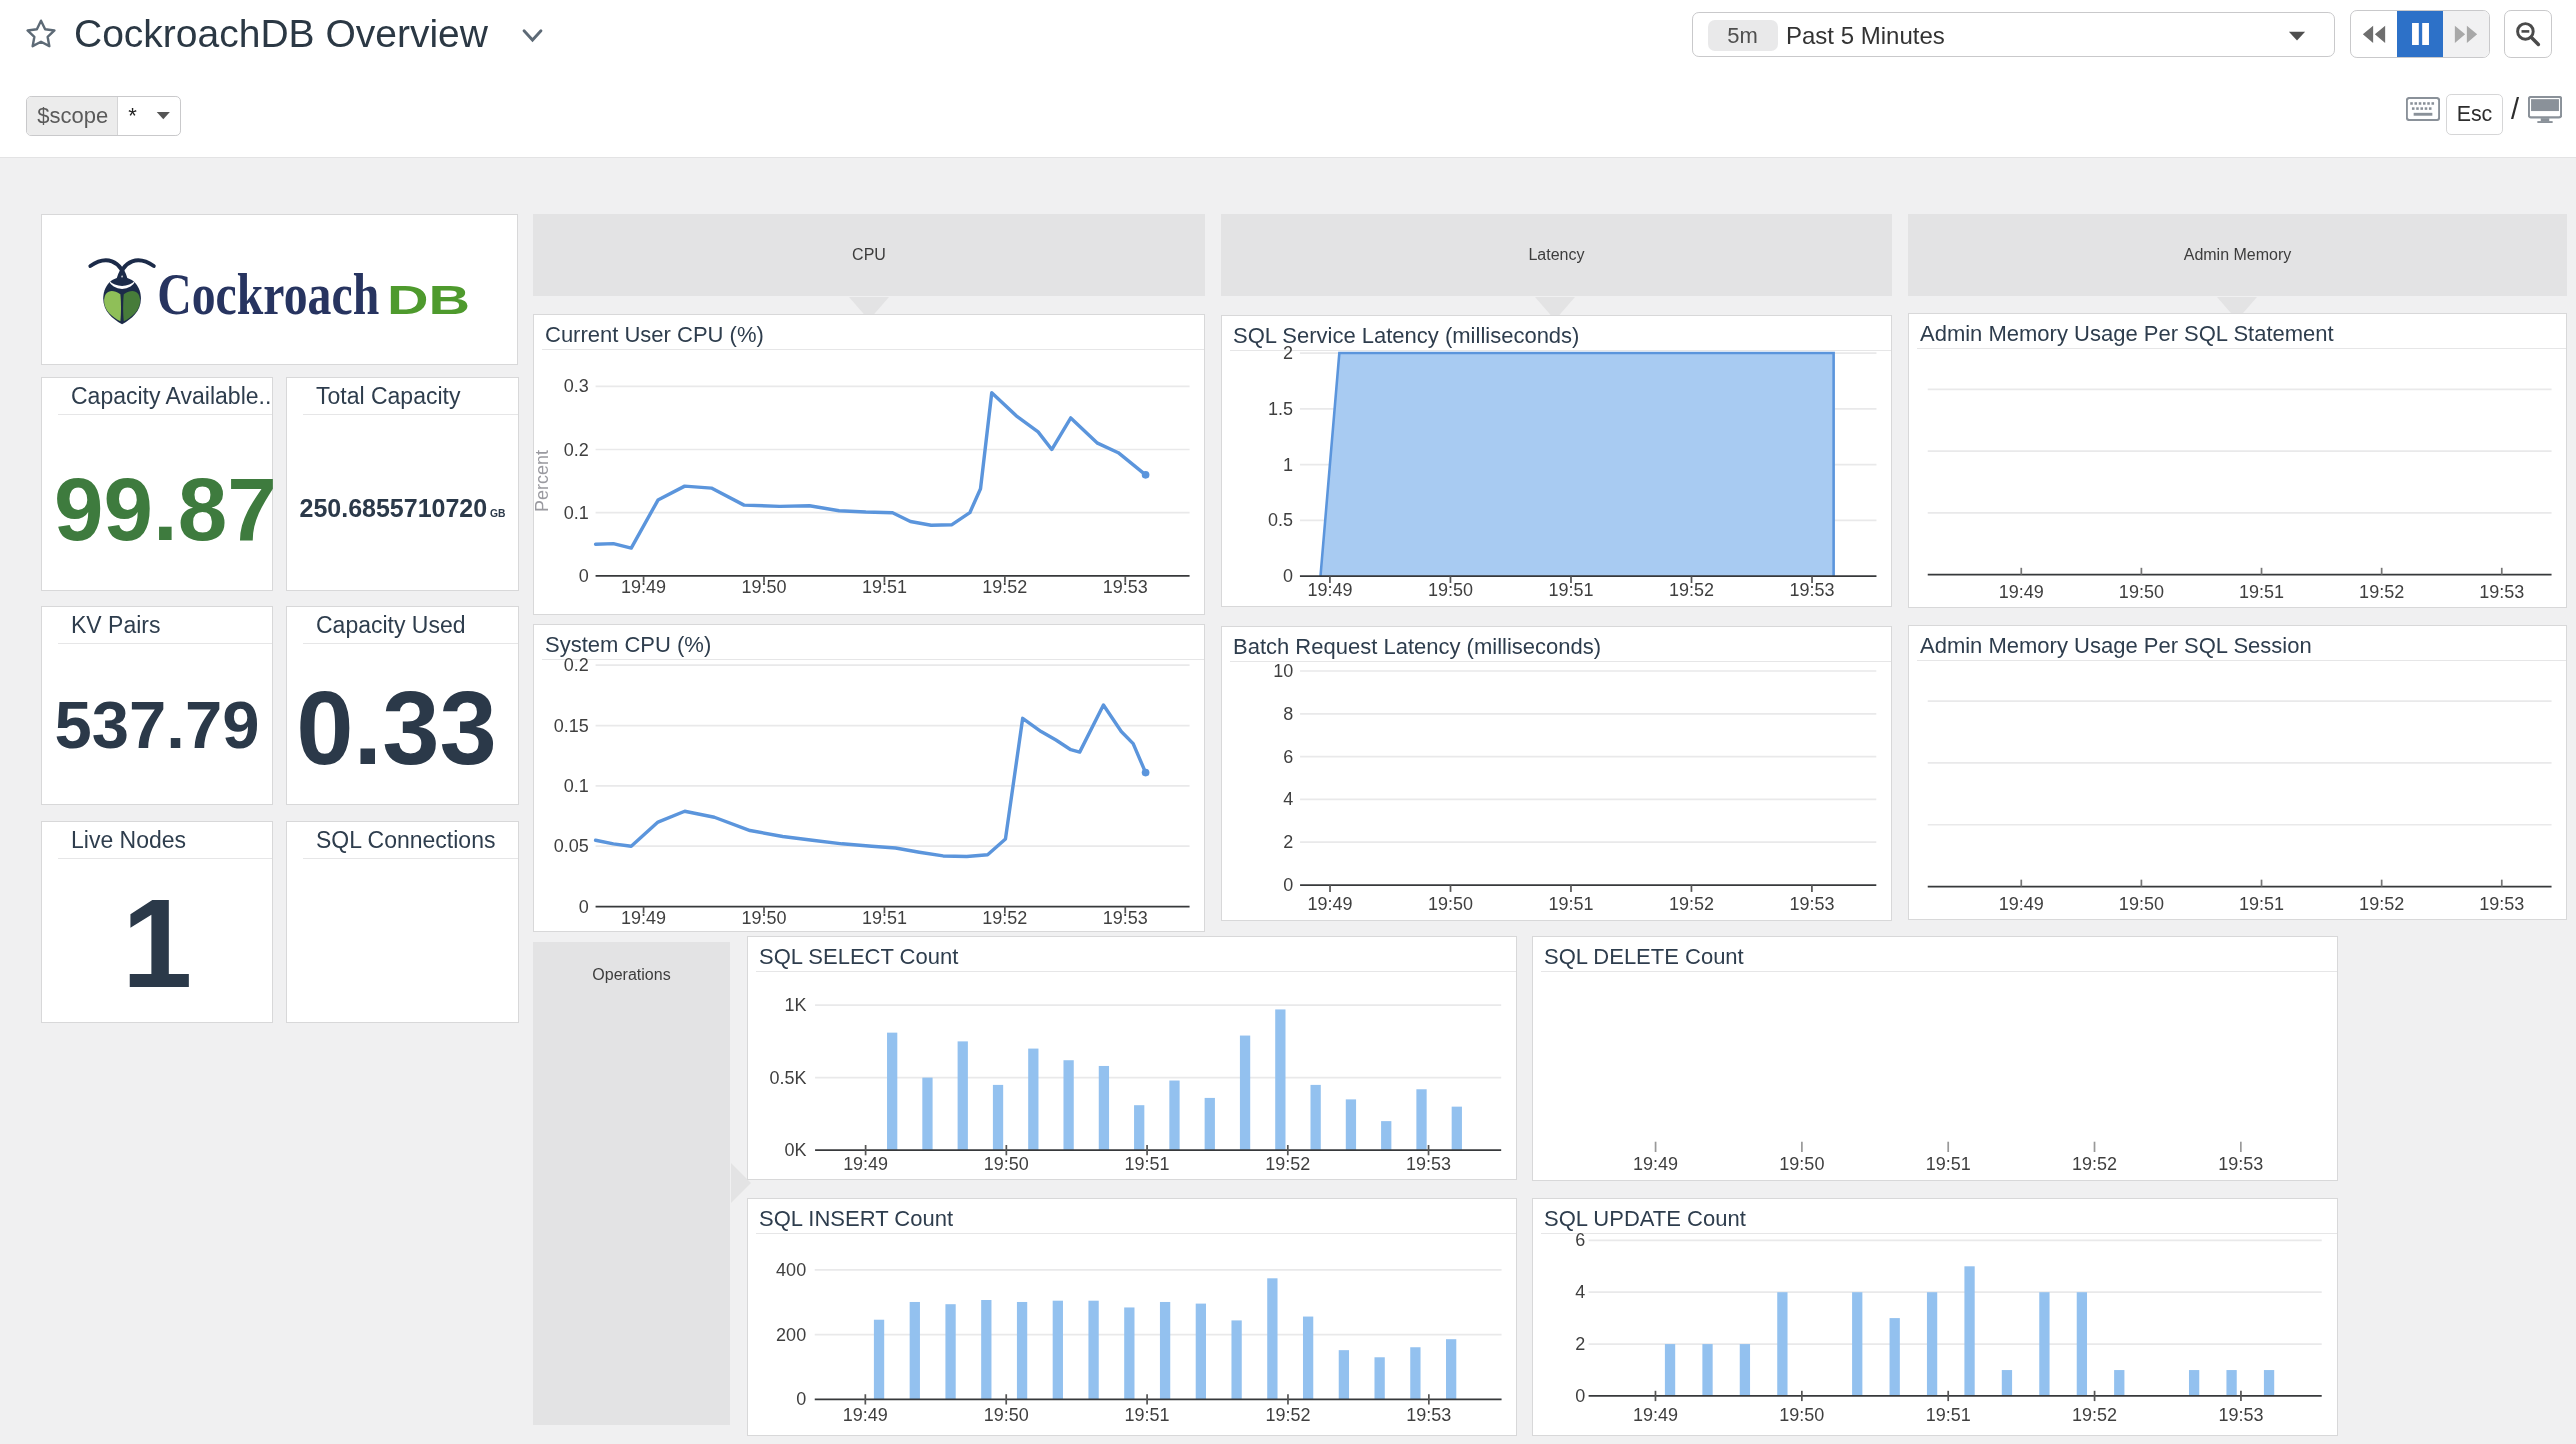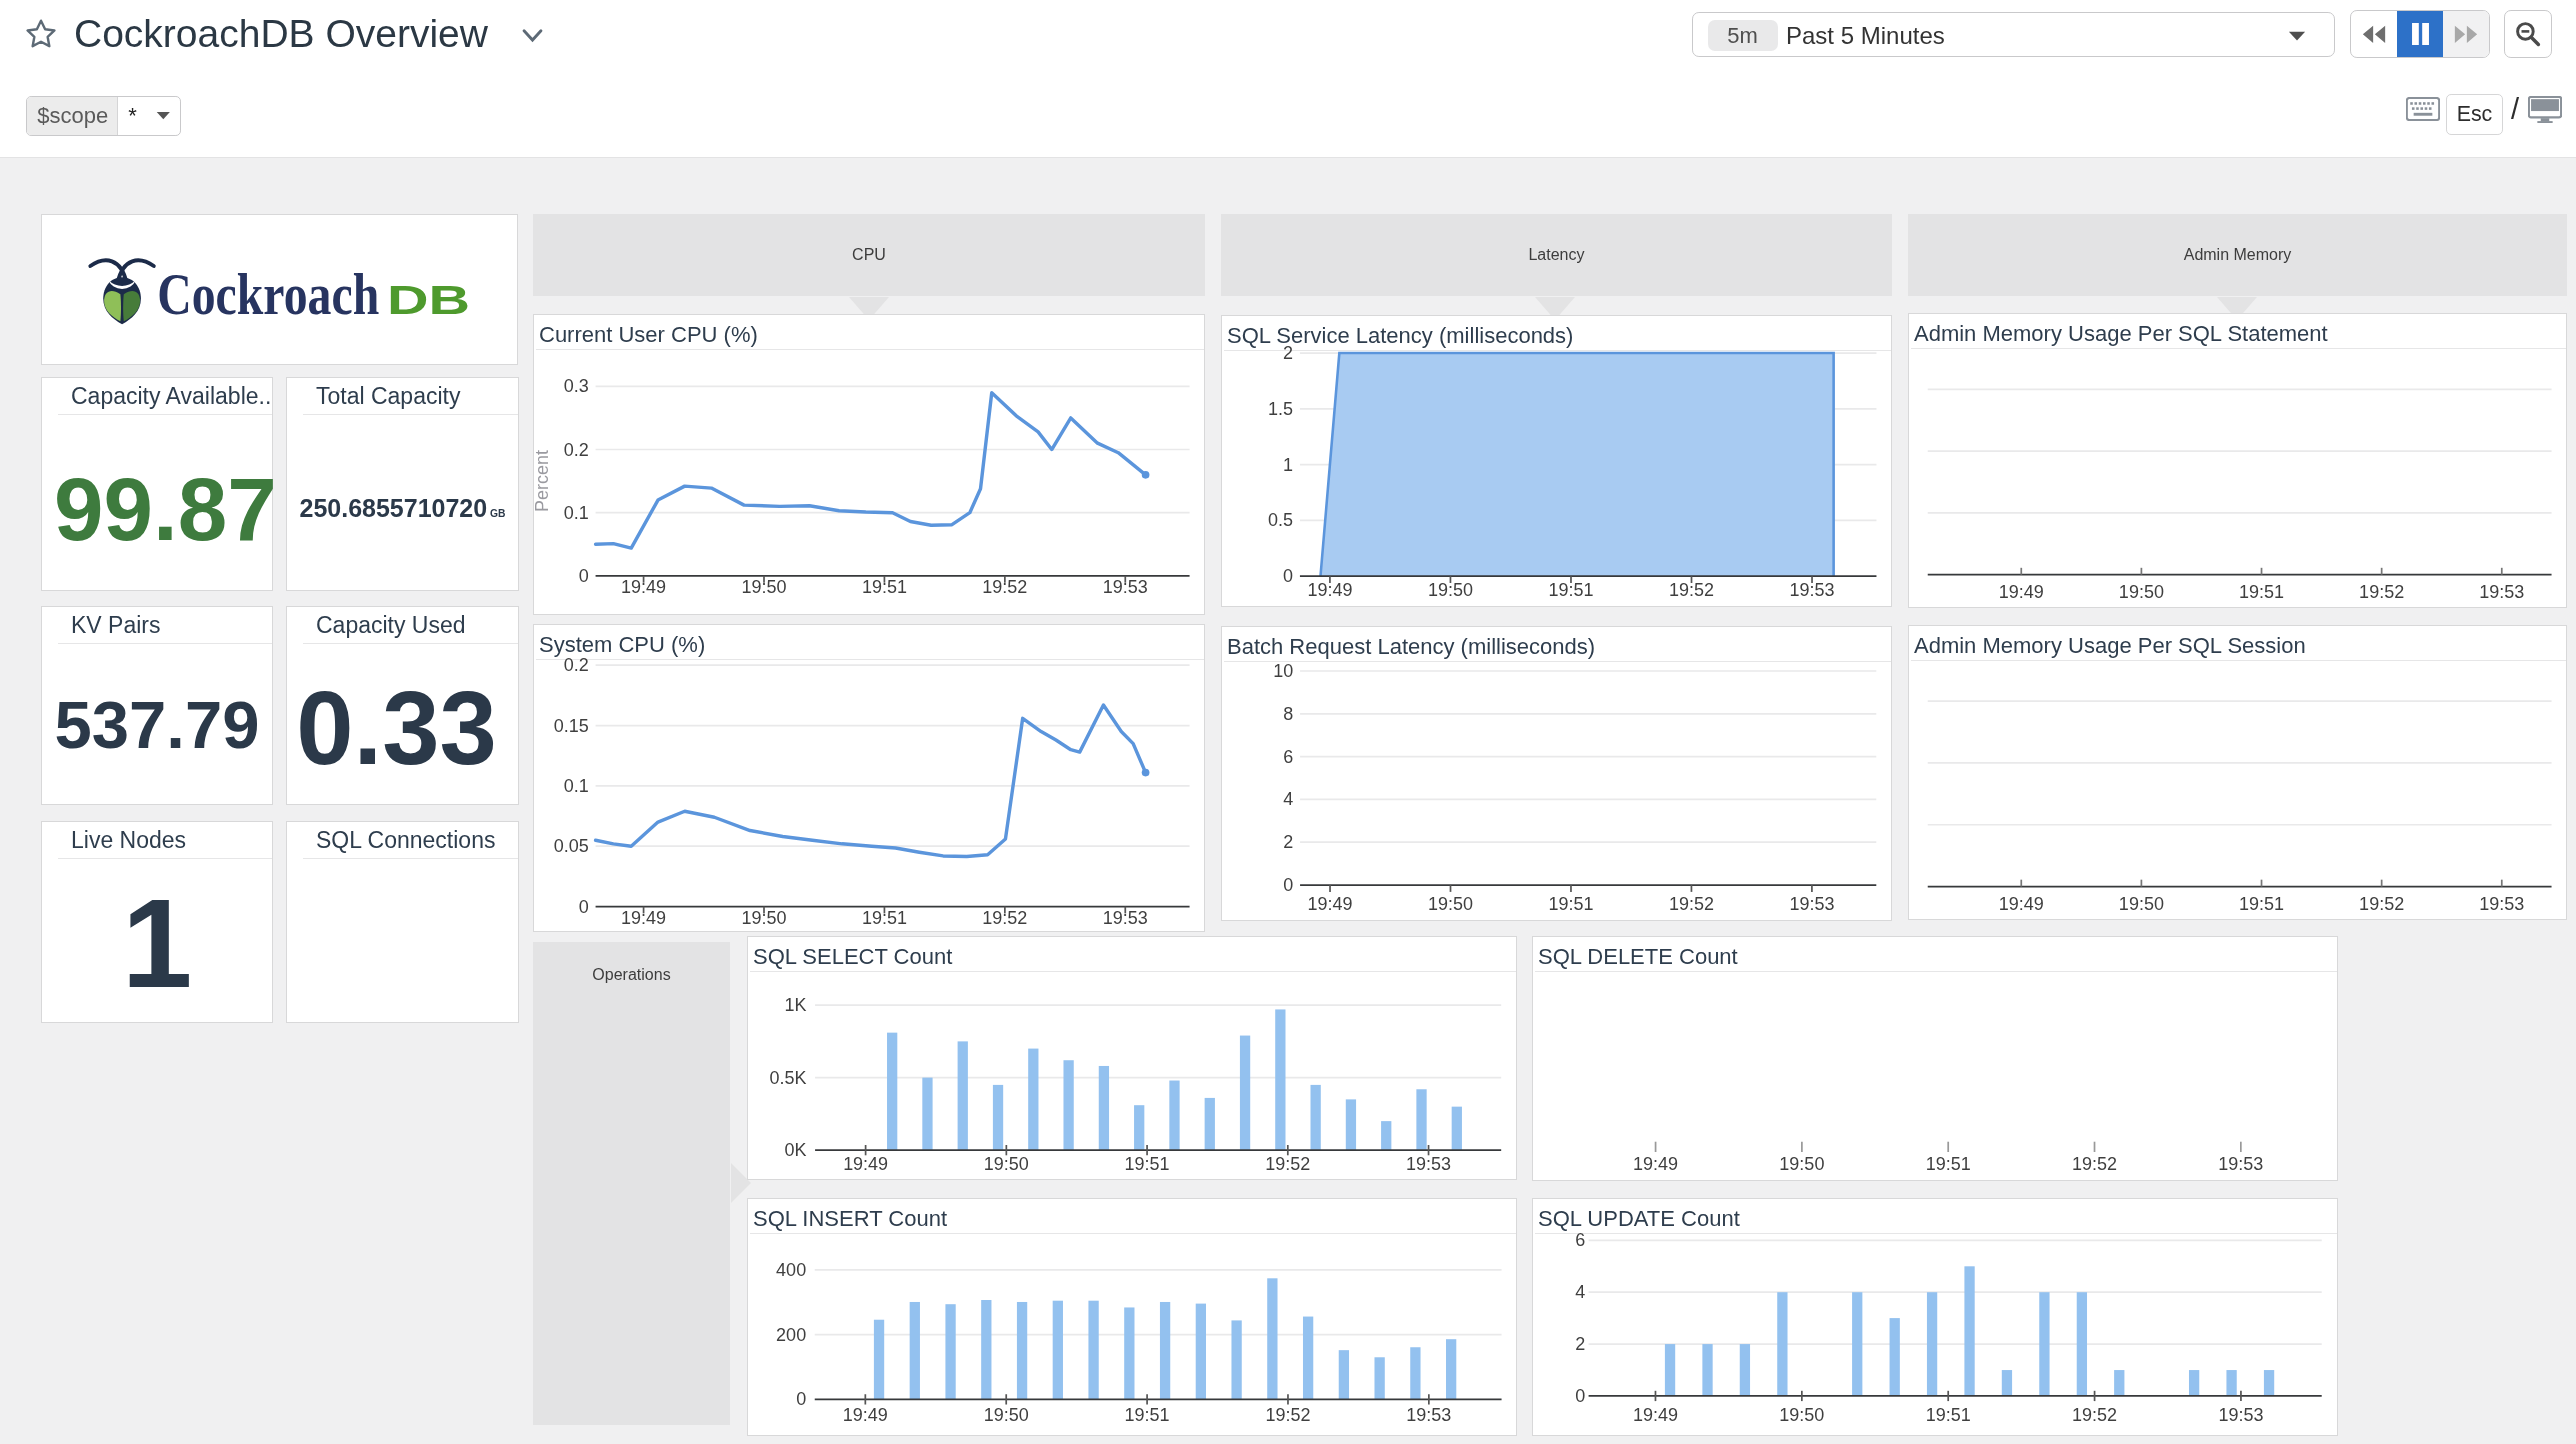--- a/index.html
+++ b/index.html
@@ -1,17 +1,17 @@
 <!DOCTYPE html>
 <html style="font-size:13.7px"><head><meta charset="utf-8"><style>
 html,body{margin:0;padding:0}
 body{width:2576px;height:1444px;background:#f0f0f1;font-family:"Liberation Sans",sans-serif;position:relative;overflow:hidden}
 .abs{position:absolute;box-sizing:border-box}
 .panel{position:absolute;box-sizing:border-box;background:#fff;border:0.9px solid #d8d8d9}
-.ptitle{position:absolute;left:2px;right:0;top:0;height:34px;border-bottom:0.9px solid #e6e6e7;
+.ptitle{position:absolute;left:8px;right:0;top:0;height:34px;border-bottom:0.9px solid #e6e6e7;
  font-size:22px;color:#2e3d4d;line-height:40px;padding-left:3px;white-space:nowrap}
 .band{position:absolute;box-sizing:border-box;background:#e3e3e4;color:#3d3d3d;font-size:16px;
  display:flex;align-items:center;justify-content:center}
 .ctitle{position:absolute;font-size:23px;color:#2e3d4d;line-height:36px;padding-left:13px;white-space:nowrap;overflow:hidden;
  left:16px;right:0;top:0;height:36px;border-bottom:0.9px solid #e6e6e7}
 .val{position:absolute;left:0;right:0;text-align:center;font-weight:bold;color:#2b3949;line-height:1;white-space:nowrap}
 </style></head><body>
 <div class="abs" style="left:0;top:0;width:2576px;height:158px;background:#fff;border-bottom:0.9px solid #e3e3e4"></div>
 <svg class="abs" style="left:24px;top:17px" width="34" height="34" viewBox="0 0 24 24">
 <path d="M12 2.6l2.9 6.0 6.6 0.9-4.8 4.6 1.2 6.5L12 17.5 6.1 20.6l1.2-6.5L2.5 9.5l6.6-0.9z" fill="none" stroke="#5d6a76" stroke-width="1.7" stroke-linejoin="round"></path>

